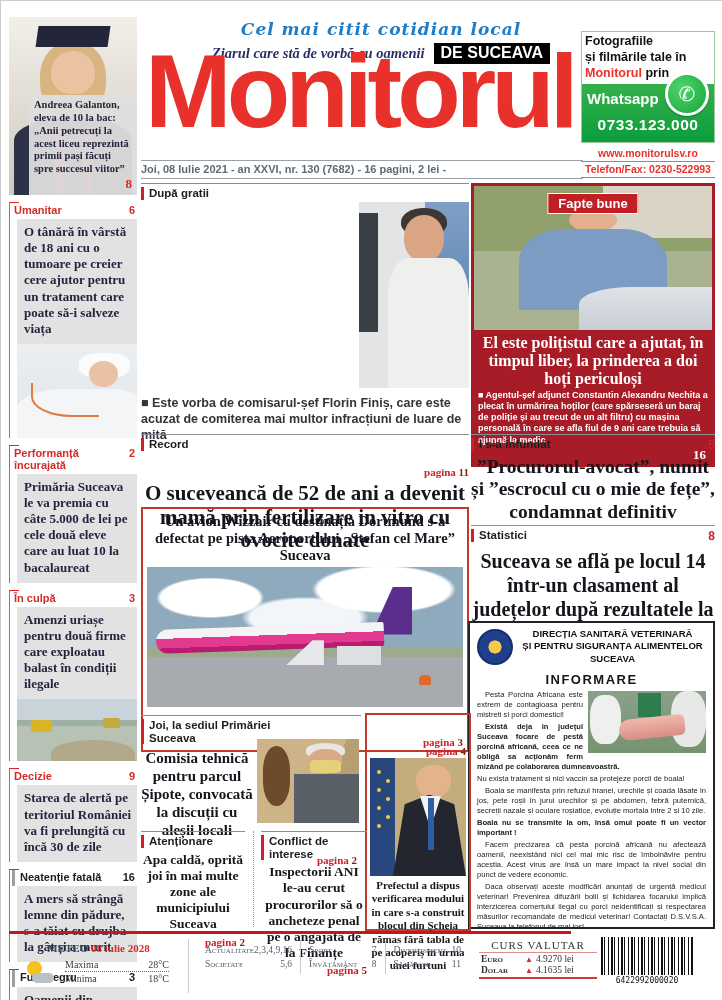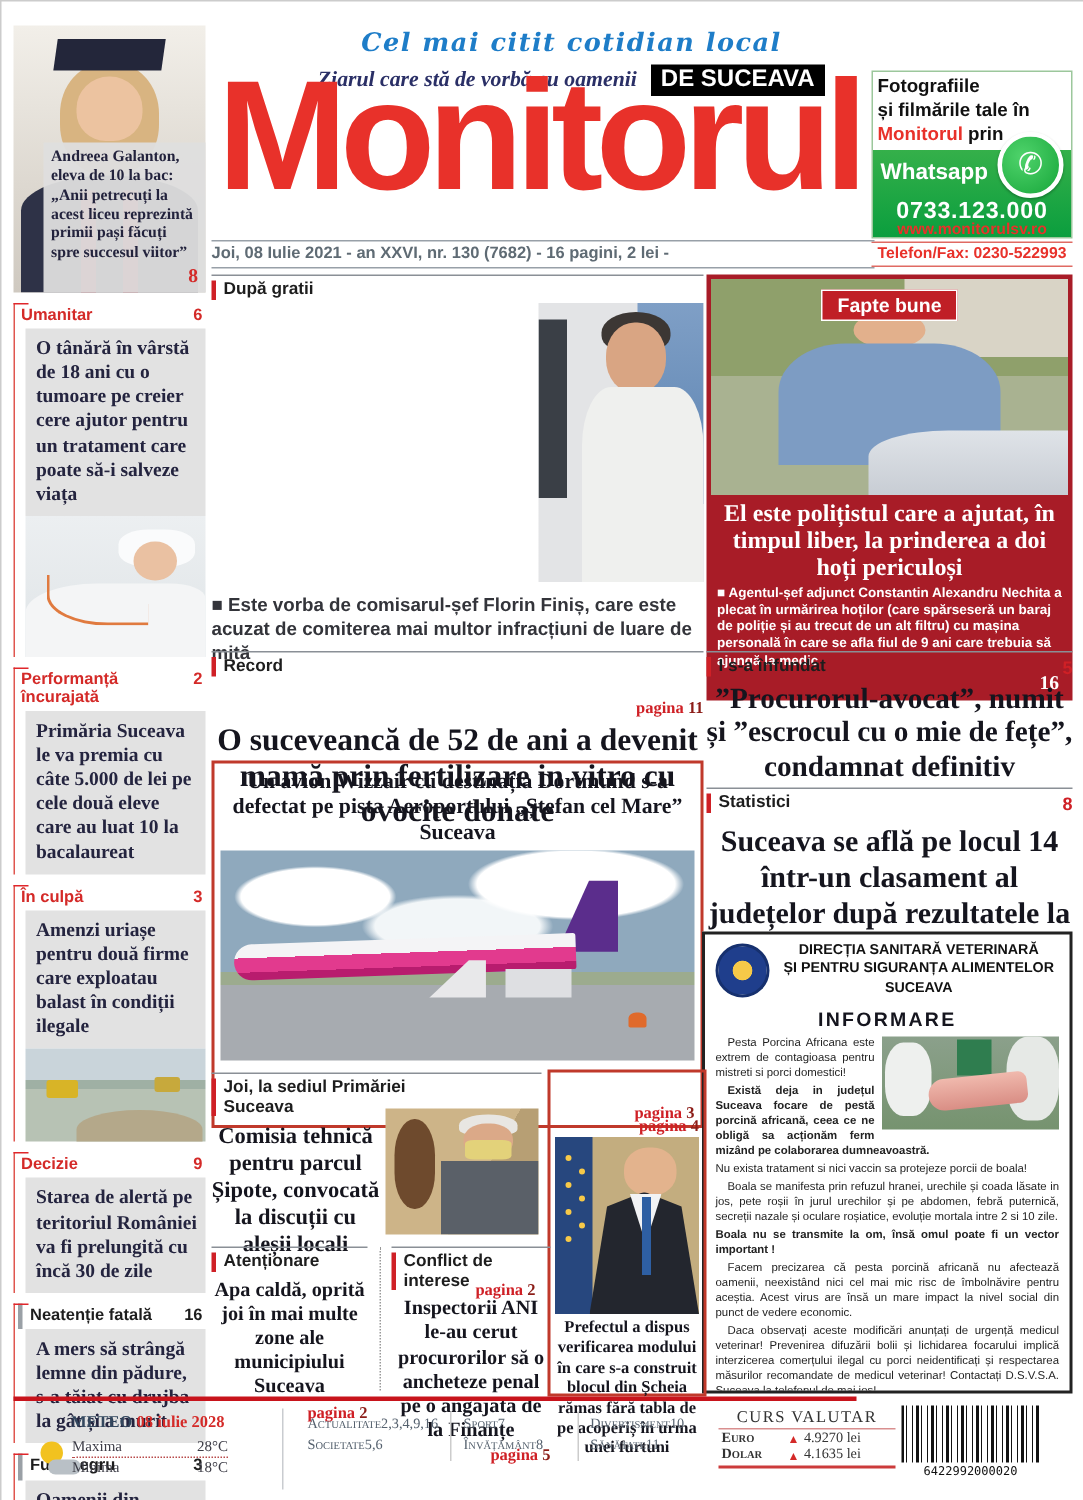--- a/index.html
+++ b/index.html
@@ -81,21 +81,21 @@
   .sb-ph{margin-left:5px;}
   
   .main{position:absolute;left:140px;top:16px;width:574px;height:978px;}
   .tag1{position:absolute;left:50px;top:2px;width:380px;text-align:center;
      font:bold italic 17px "DejaVu Serif",serif;color:#1e7dc8;letter-spacing:1px;}
   .tag2row{position:absolute;left:40px;top:26px;width:400px;display:flex;justify-content:center;align-items:center;gap:9px;}
   .tag2{font:bold italic 14.5px "Liberation Serif",serif;color:#2a2f66;}
   .badge{background:#000;color:#fff;font:bold 16px "Liberation Sans",sans-serif;padding:1px 7px 2px;}
   .brand{position:absolute;left:4px;top:22px;width:438px;font:bold 104px/1 "Liberation Sans",sans-serif;
      color:#e8312a;letter-spacing:-5px;}
-  .promo{position:absolute;right:0;top:14px;width:132px;height:110px;border:1px solid #9cc79c;background:#fff;margin-top:16px;}
+  .promo{position:absolute;right:0;top:14px;width:132px;height:110px;border:1px solid #9cc79c;background:#fff;}
   .promo .t{font:bold 12.5px/1.12 "Liberation Sans",sans-serif;color:#111;padding:2px 3px 0;}
   .promo .t .red{color:#e8312a;}
   .promo .gz{position:absolute;left:0;right:0;bottom:0;height:58px;background:linear-gradient(180deg,#35b04a,#0b9e3e);}
   .promo .gz .wl{font:bold 15px "Liberation Sans",sans-serif;color:#fff;padding:6px 0 0 5px;}
   .promo .gz .pn{font:bold 15.5px "Liberation Sans",sans-serif;color:#fff;text-align:center;margin-top:9px;letter-spacing:.5px;}
   .wa{position:absolute;right:5px;top:-12px;width:38px;height:38px;border-radius:50%;
      background:radial-gradient(circle at 35% 35%,#4fd36b,#17a63a);border:3px solid #fff;box-shadow:0 1px 2px rgba(0,0,0,.3);
      color:#fff;font-size:20px;line-height:38px;text-align:center;}
   .site,.telfax{position:absolute;right:0;width:134px;text-align:center;color:#e8312a;
      font:bold 10.5px "Liberation Sans",sans-serif;border-bottom:1px solid #e06a63;padding-bottom:2px;}
@@ -159,27 +159,27 @@
   .atent h3,.confl h3{margin:4px 0 0;font:bold 13.5px/1.2 "Liberation Serif",serif;text-align:center;}
   .bpg{text-align:right;margin-top:3px;}
   .redbar{position:absolute;left:8px;top:930px;width:562px;height:3px;background:#c8141c;}
   
   .meteo{position:absolute;left:8px;top:938px;width:180px;height:54px;border-right:1px solid #c9ccd0;box-sizing:border-box;padding-top:3px;}
   .meteo .mt{text-align:center;font:bold 11px "Liberation Serif",serif;color:#33475e;}
   .meteo .mt .d{color:#d42a28;}
   .wx{position:absolute;left:16px;top:22px;width:30px;height:22px;}
   .wx .sun{left:2px;top:0;width:15px;height:15px;background:#f2c21f;border-radius:50%;}
   .wx .cloud{left:7px;bottom:0;width:22px;height:10px;background:#b9c0c6;border-radius:10px;}
-  .mrows{position:absolute;left:39px;top:19px;width:104px;font:10px "Liberation Serif",serif;color:#3c3c46;}
+  .mrows{position:absolute;left:56px;top:19px;width:104px;font:10px "Liberation Serif",serif;color:#3c3c46;}
   .mrow{display:flex;justify-content:space-between;padding:1px 0;}
   .mrow+.mrow{border-top:1px dotted #b84a4a;}
   .idx{position:absolute;left:196px;top:940px;width:272px;display:flex;}
   .idx-col{flex:1;padding:2px 8px;}
   .idx-col+.idx-col{border-left:1px solid #ccc;}
-  .idx-row{display:flex;font:9.5px/1.5 "Liberation Serif",serif;
+  .idx-row{display:flex;justify-content:space-between;font:9.5px/1.5 "Liberation Serif",serif;
      font-variant:small-caps;color:#55616e;}
   .curs{position:absolute;left:478px;top:938px;width:118px;border-bottom:2px solid #cc3b3b;padding-bottom:2px;}
   .curs .ct{text-align:center;font:11px "Liberation Serif",serif;letter-spacing:1px;color:#333;border-bottom:1px solid #d98f8f;padding-bottom:1px;}
   .crow{display:flex;align-items:center;font:9.5px "Liberation Serif",serif;color:#333;padding:1px 2px 0;}
   .crow .nm{width:44px;font-variant:small-caps;font-weight:bold;}
   .crow .ar{color:#d42a28;font-size:8px;margin-right:3px;}
   .bars-wrap{position:absolute;left:600px;top:936px;width:92px;height:52px;}
   .bars{height:38px;background:repeating-linear-gradient(90deg,#111 0 2px,#fff 2px 3px,#111 3px 4px,#fff 4px 7px,#111 7px 8px,#fff 8px 10px);}
   .bcn{text-align:center;font:8px "DejaVu Sans Mono",monospace;color:#111;margin-top:1px;}
 </style>

